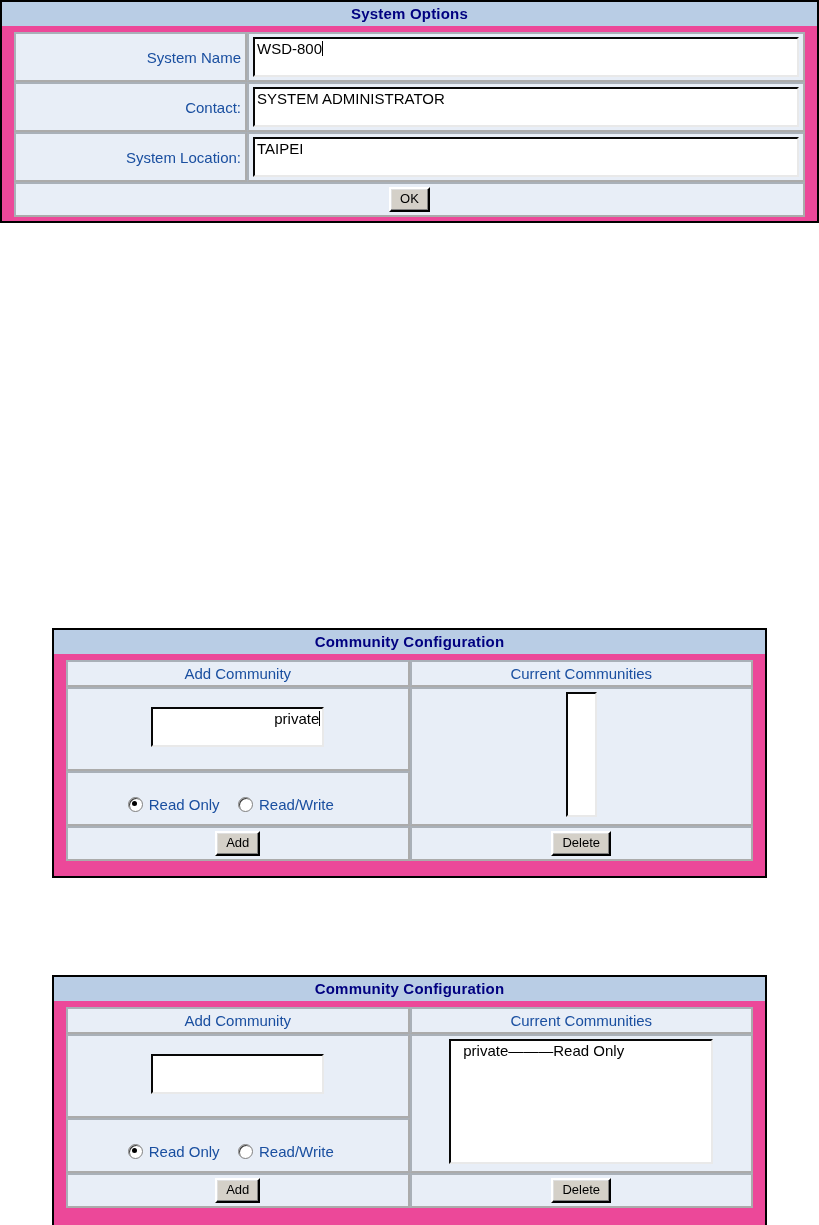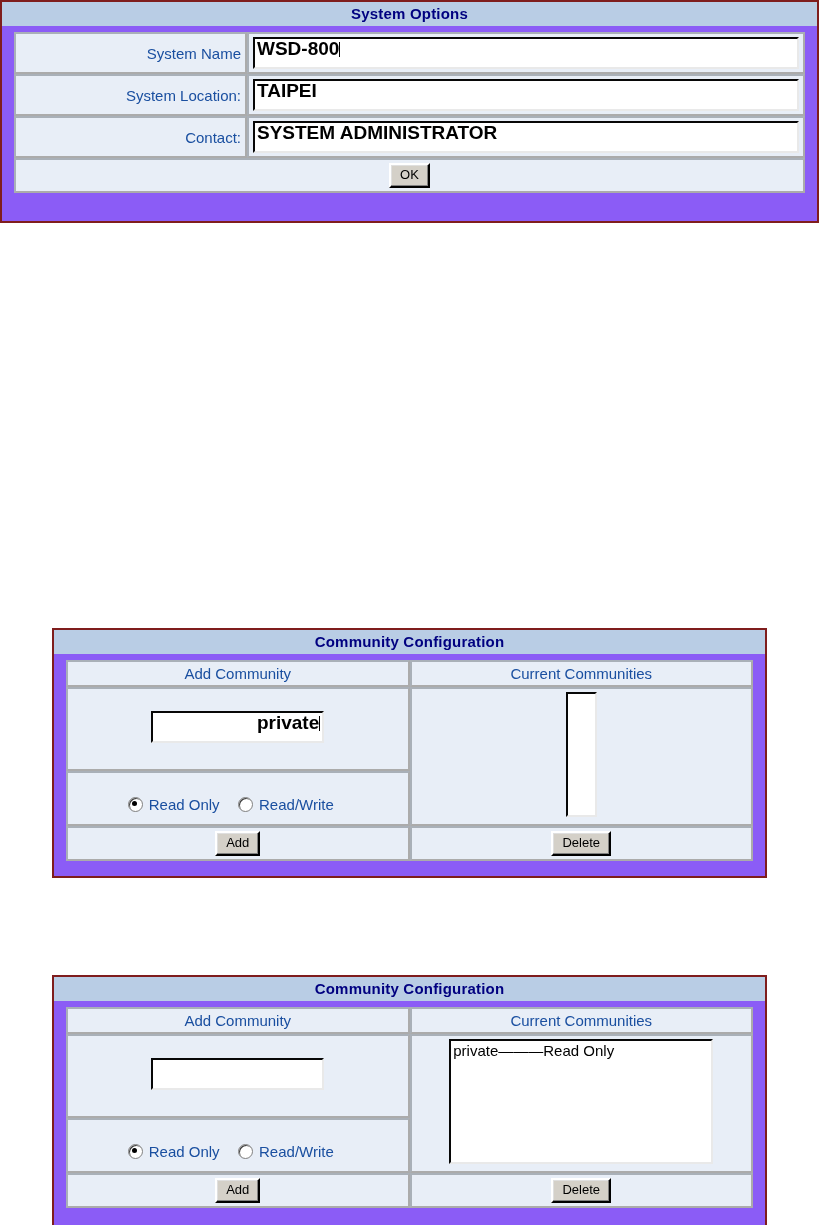--- a/index.html
+++ b/index.html
@@ -11,22 +11,22 @@
     width: 819px;
     height: 1225px;
     position: relative;
     font-family: "Liberation Sans", sans-serif;
     overflow: hidden;
   }
 
   
   .panel {
     position: absolute;
-    background: #8b5cf6;
-    border: 2px solid #7f1d1d;
+    background: #ec4899;
+    border: 2px solid #000000;
     box-sizing: border-box;
   }
   .panel-title {
     background: #b9cde5;
     color: #000080;
     font-weight: bold;
     font-size: 15px;
     text-align: center;
     letter-spacing: .2px;
     padding: 4px 0 5px 0;
@@ -73,35 +73,34 @@
   .caret {
     display: inline-block;
     width: 1px;
     height: 15px;
     background: #000;
     vertical-align: -2px;
     margin-left: 0px;
   }
   .fakefield {
     font-family: "Liberation Sans", sans-serif;
-    font-size: 19px;
+    font-size: 15px;
     color: #000;
     background: #fff;
     border: 2px inset #e9e9e9;
     border-top-color: #55585c;
     border-left-color: #55585c;
     border-right-color: #e9e9e9;
     border-bottom-color: #e9e9e9;
-    height: 32px;
+    height: 40px;
     line-height: 20px;
     padding: 0 2px;
     box-sizing: border-box;
     overflow: hidden;
     white-space: nowrap;
-    font-weight: bold;
   }
 
   
   .btn {
     font-family: "Liberation Sans", sans-serif;
     font-size: 13px;
     color: #000000;
     background: #d4d0c8;
     border: 2px solid;
     border-top-color: #ffffff;
@@ -119,21 +118,21 @@
     background: #ffffff;
     border: 2px inset #e9e9e9;
     border-top-color: #55585c;
     border-left-color: #55585c;
     border-right-color: #e9e9e9;
     border-bottom-color: #e9e9e9;
     box-sizing: border-box;
     overflow: hidden;
     font-size: 15px;
     color: #000;
-    padding: 1px 2px;
+    padding: 1px 12px;
     text-align: left;
   }
   .listbox .li { line-height: 18px; white-space: pre; }
 
   
   .radio-row {
     text-align: center;
     padding: 8px 0 9px 0;
     white-space: nowrap;
   }
@@ -184,29 +183,29 @@
           <col>
         </colgroup>
       <tbody>
         <tr>
           <td class="lbl">System Name</td>
           <td>
             <div class="fakefield"><span>WSD-800</span><span class="caret"></span></div>
           </td>
         </tr>
         <tr>
+          <td class="lbl">Contact:</td>
+          <td>
+            <div class="fakefield">SYSTEM ADMINISTRATOR</div>
+          </td>
+        </tr>
+        <tr>
           <td class="lbl">System Location:</td>
           <td>
             <div class="fakefield">TAIPEI</div>
-          </td>
-        </tr>
-        <tr>
-          <td class="lbl">Contact:</td>
-          <td>
-            <div class="fakefield">SYSTEM ADMINISTRATOR</div>
           </td>
         </tr>
         <tr>
           <td colspan="2" class="btn-cell">
             <button class="btn">OK</button>
           </td>
         </tr>
       </tbody>
     </table>
   </div>

